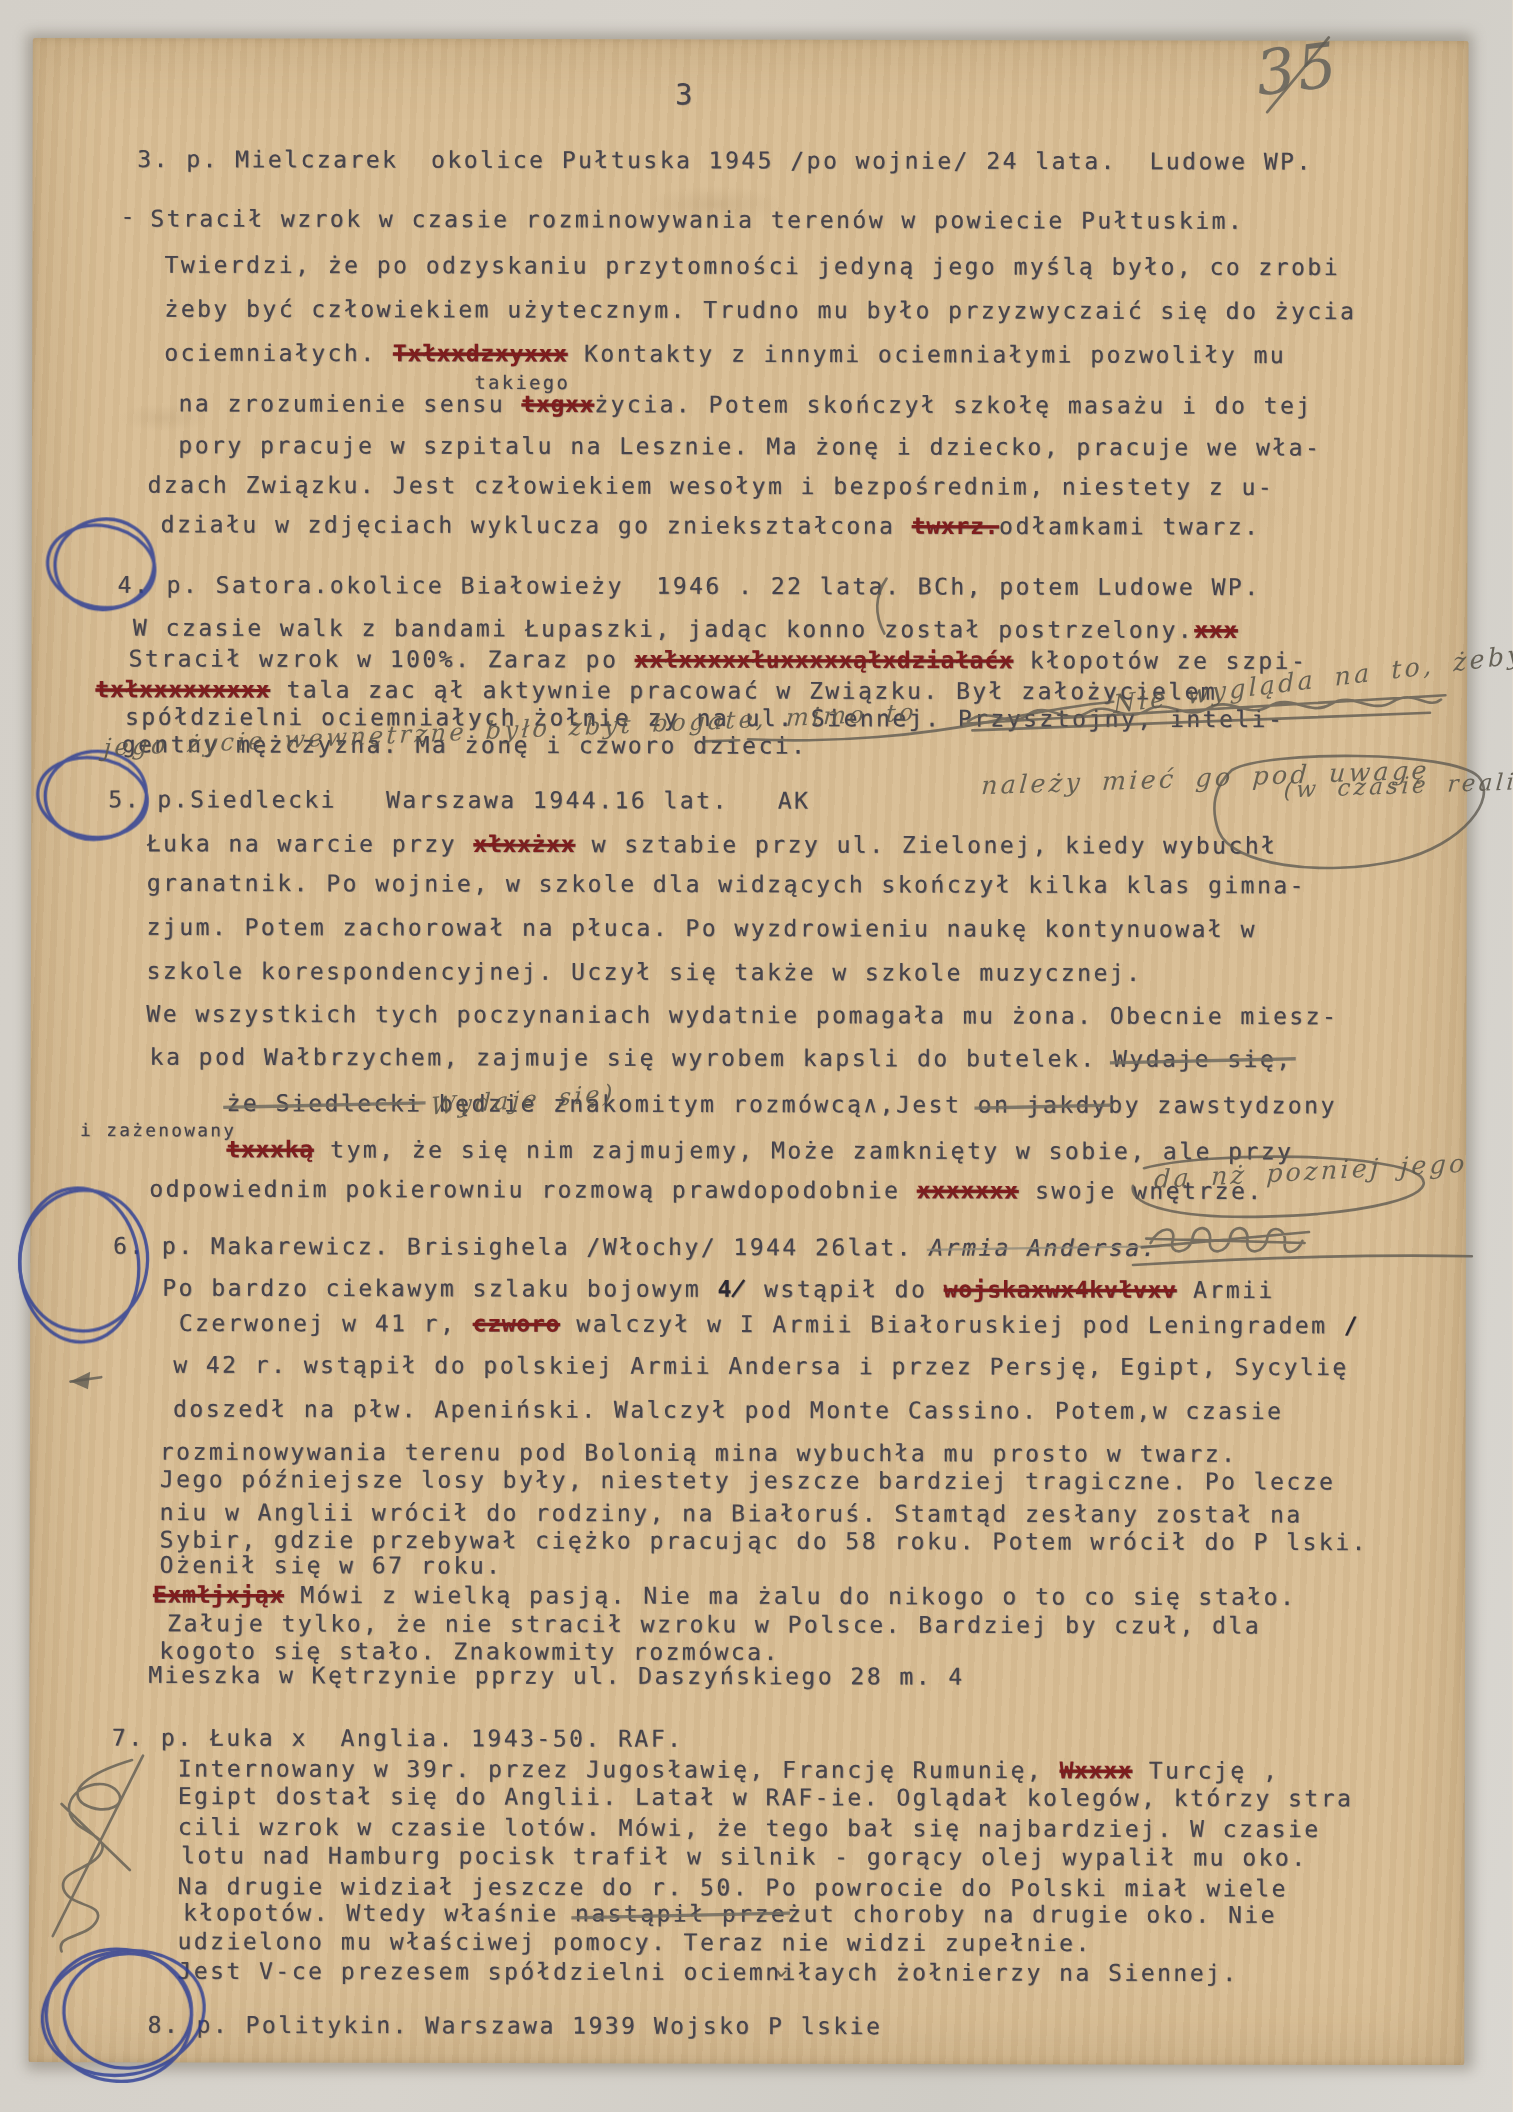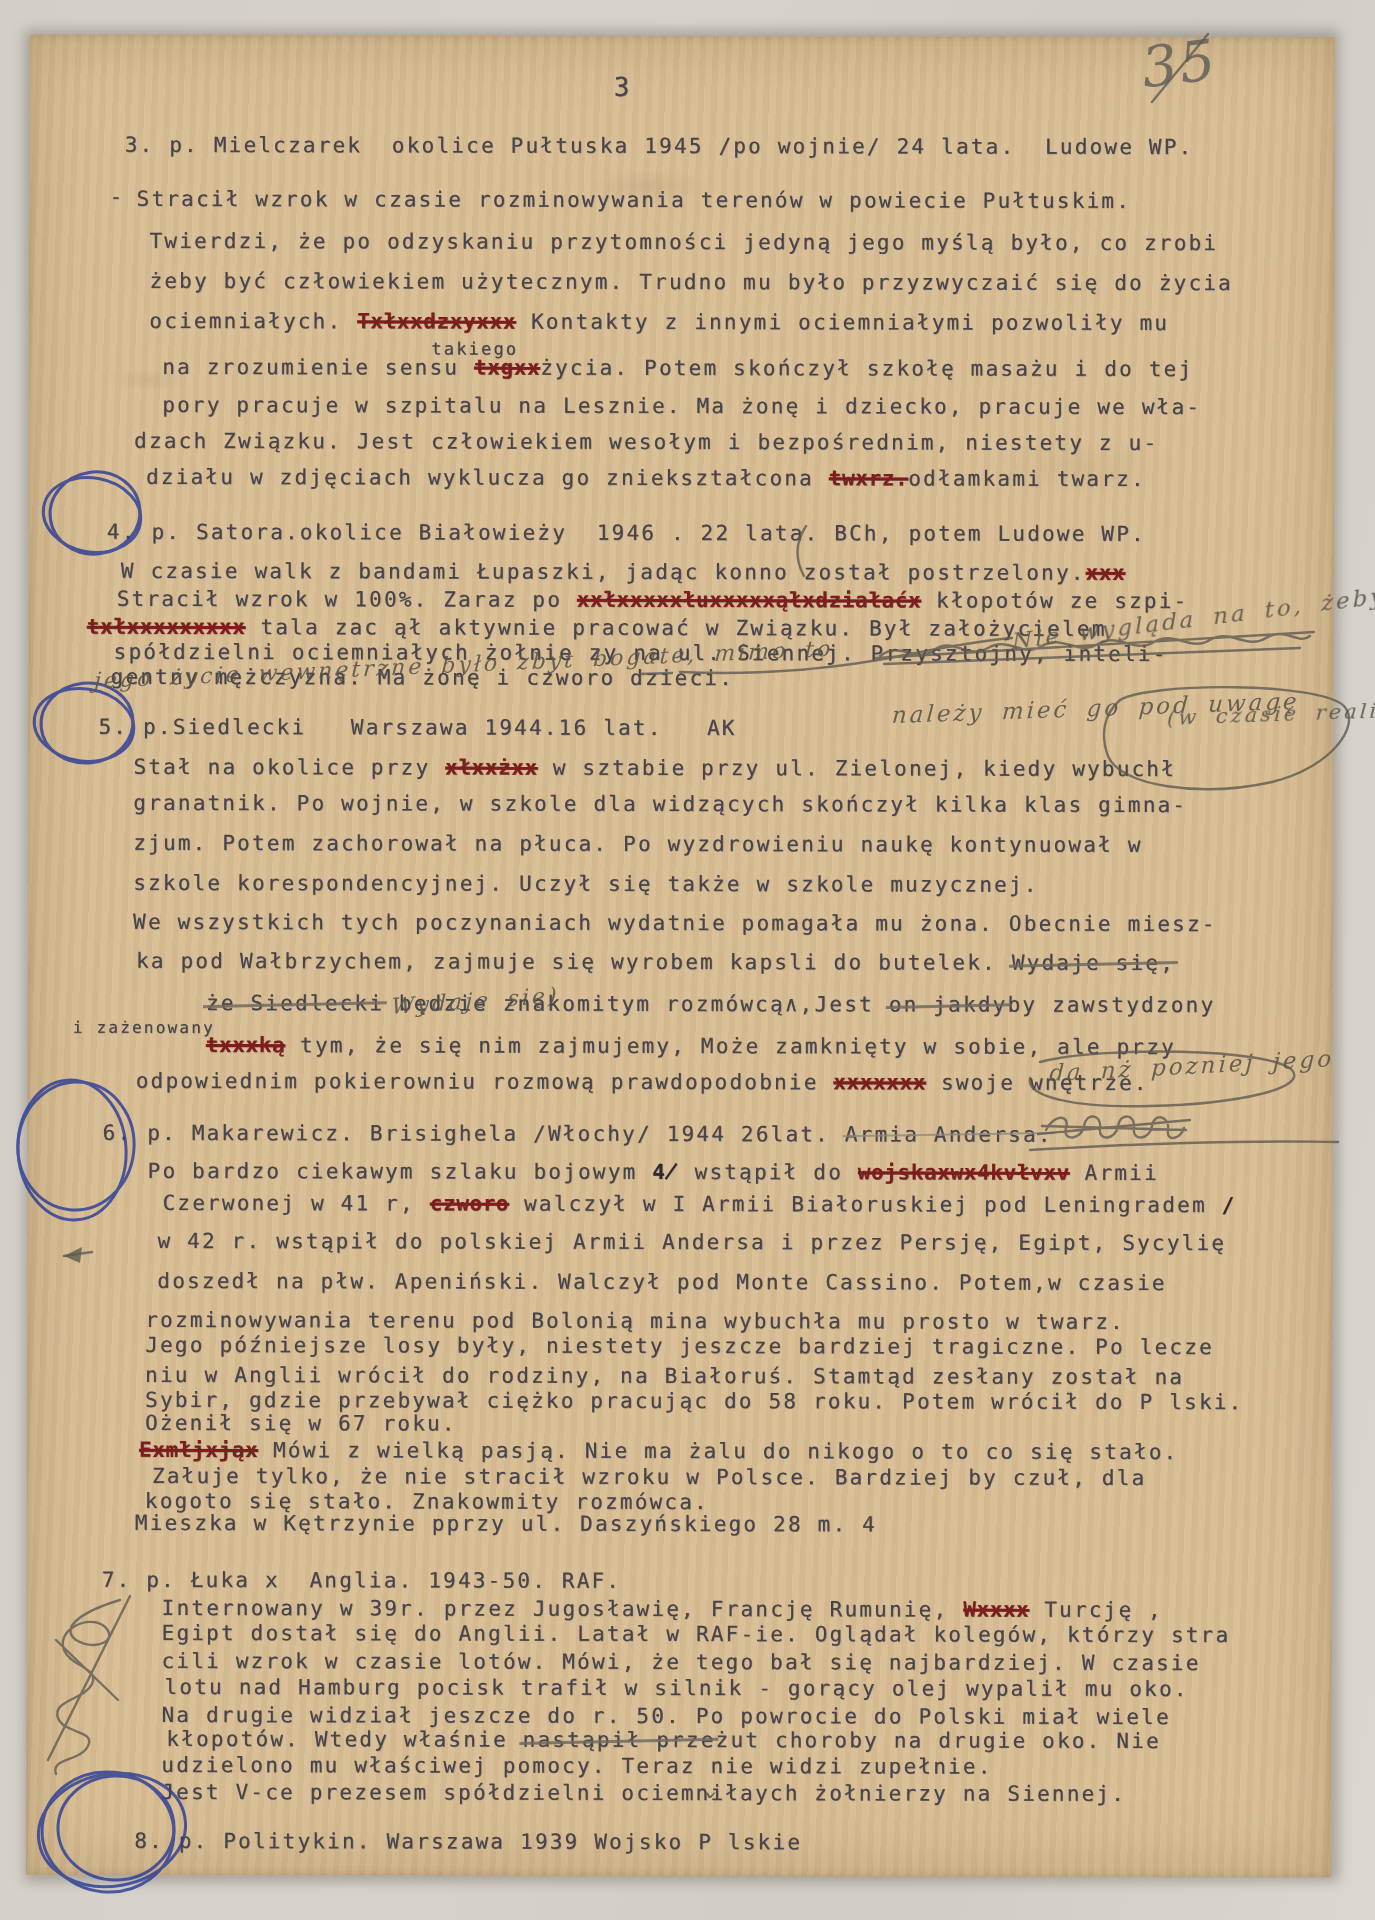--- a/index.html
+++ b/index.html
@@ -32,21 +32,21 @@
     font-family:"DejaVu Sans Mono","Liberation Mono",monospace;
     font-size:21px;letter-spacing:2.2px;color:#47444c;
     text-shadow:.5px .4px .7px rgba(55,52,62,.55);
   }
   .xs{font-weight:700;text-decoration:line-through;text-decoration-thickness:2.5px;
       color:#7f1d1d;letter-spacing:.6px;}
   .xsb{font-weight:700;color:#2d2a33;}
   .ps{position:relative;}
   .ps::after{content:"";position:absolute;left:-3px;right:-3px;top:52%;height:2.5px;
       background:#6e6a5f;transform:rotate(-1.4deg);opacity:.85;}
-  .pl{position:relative;}
+  .pl{position:relative;font-style:italic;}
   .pl::after{content:"";position:absolute;left:-2px;right:-2px;top:46%;height:2px;
       background:#8f897b;transform:rotate(-1deg);opacity:.8;}
   .hand{
     position:absolute;white-space:pre;font-family:"DejaVu Serif","Liberation Serif",serif;
     font-style:italic;color:#5d584d;letter-spacing:3px;word-spacing:7px;
     transform-origin:left top;opacity:.92;
   }
   .overlay{position:absolute;left:0;top:0;pointer-events:none;}
 </style>
 </head>
@@ -67,21 +67,21 @@
     <div class="tline" style="top: 360px; left: 133px;"><span>pory pracuje w szpitalu na Lesznie. Ma żonę i dziecko, pracuje we wła-</span></div>
     <div class="tline" style="top: 396px; left: 105px;"><span>dzach Związku. Jest człowiekiem wesołym i bezpośrednim, niestety z u-</span></div>
     <div class="tline" style="top: 432px; left: 117px;"><span>działu w zdjęciach wyklucza go zniekształcona </span><span class="xs">twxrz.</span><span>odłamkami twarz.</span></div>
     <div class="tline" style="top: 487px; left: 78px;"><span>4. p. Satora.okolice Białowieży  1946 . 22 lata. BCh, potem Ludowe WP.</span></div>
     <div class="tline" style="top: 526px; left: 92px;"><span>W czasie walk z bandami Łupaszki, jadąc konno został postrzelony.</span><span class="xs">xxx</span></div>
     <div class="tline" style="top: 554px; left: 88px;"><span>Stracił wzrok w 100%. Zaraz po </span><span class="xs">xxłxxxxxłuxxxxxąłxdziałaćx</span><span> kłopotów ze szpi-</span></div>
     <div class="tline" style="top: 582px; left: 58px;"><span class="xs">txłxxxxxxxxx</span><span> tala zac ął aktywnie pracować w Związku. Był założycielem</span></div>
     <div class="tline" style="top: 607px; left: 85px;"><span>spółdzielni ociemniałych żołnie zy na ul. Siennej. Przysztojny, inteli-</span></div>
     <div class="tline" style="top: 632px; left: 82px;"><span>gentny mężczyzna. Ma żonę i czworo dzieci.</span></div>
     <div class="tline" style="top: 682px; left: 70px;"><span>5. p.Siedlecki   Warszawa 1944.16 lat.   AK</span></div>
-    <div class="tline" style="top: 722px; left: 105px;"><span>Stał na okolice przy </span><span class="xs">xłxxżxx</span><span> w sztabie przy ul. Zielonej, kiedy wybuchł</span></div>
+    <div class="tline" style="top: 722px; left: 105px;"><span>Łuka na warcie przy </span><span class="xs">xłxxżxx</span><span> w sztabie przy ul. Zielonej, kiedy wybuchł</span></div>
     <div class="tline" style="top: 758px; left: 105px;"><span>granatnik. Po wojnie, w szkole dla widzących skończył kilka klas gimna-</span></div>
     <div class="tline" style="top: 798px; left: 105px;"><span>zjum. Potem zachorował na płuca. Po wyzdrowieniu naukę kontynuował w</span></div>
     <div class="tline" style="top: 838px; left: 105px;"><span>szkole korespondencyjnej. Uczył się także w szkole muzycznej.</span></div>
     <div class="tline" style="top: 877px; left: 105px;"><span>We wszystkich tych poczynaniach wydatnie pomagała mu żona. Obecnie miesz-</span></div>
     <div class="tline" style="top: 916px; left: 108px;"><span>ka pod Wałbrzychem, zajmuje się wyrobem kapsli do butelek. </span><span class="ps">Wydaje się,</span></div>
     <div class="tline" style="top: 958px; left: 178px;"><span class="ps">że Siedlecki</span><span> będzie znakomitym rozmówcą∧,Jest </span><span class="ps">on jakdy</span><span>by zawstydzony</span></div>
     <div class="tline" style="top: 985px; left: 45px; font-size: 16px;"><span>i zażenowany</span></div>
     <div class="tline" style="top: 1000px; left: 178px;"><span class="xs">txxxką</span><span> tym, że się nim zajmujemy, Może zamknięty w sobie, ale przy</span></div>
     <div class="tline" style="top: 1036px; left: 108px;"><span>odpowiednim pokierowniu rozmową prawdopodobnie </span><span class="xs">xxxxxxx</span><span> swoje wnętrze.</span></div>
     <div class="tline" style="top: 1088px; left: 75px;"><span>6. p. Makarewicz. Brisighela /Włochy/ 1944 26lat. </span><span class="pl">Armia Andersa.</span></div>

